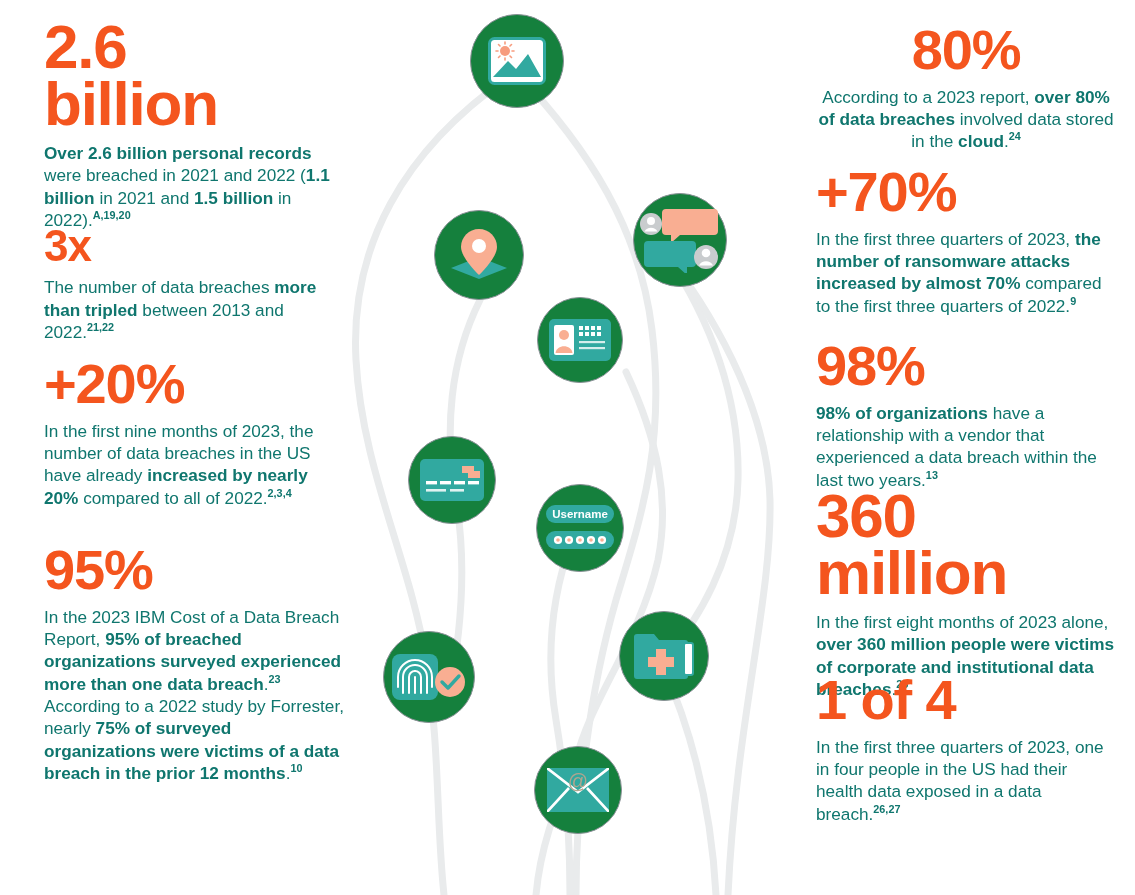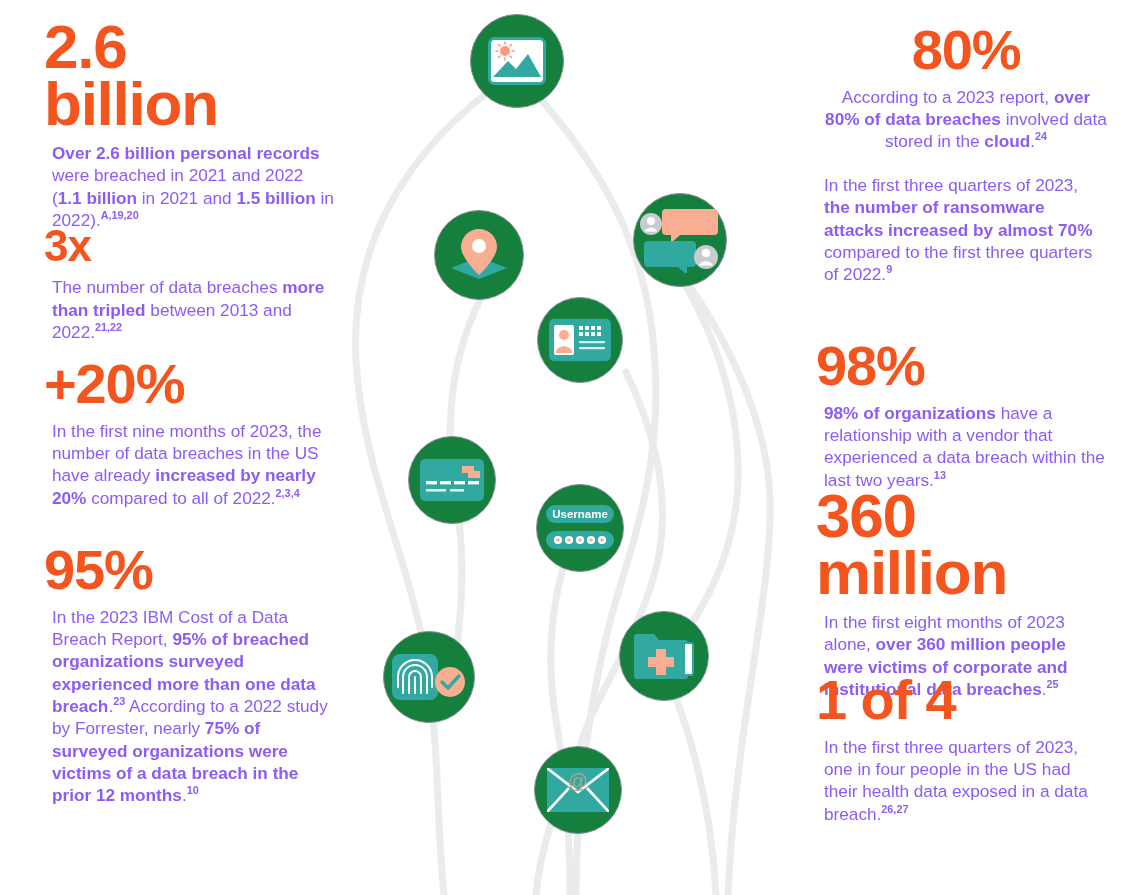--- a/index.html
+++ b/index.html
@@ -27,22 +27,22 @@
     letter-spacing:-0.02em;
     margin:0 0 10px 0;
     white-space:pre-line;
   }
   .sz-xl{font-size:62px;}
   .sz-lg{font-size:56px;}
   .sz-md{font-size:44px;}
   .body-text{
     font-size:17.2px;
     line-height:1.30;
-    color:#8b5cf6;
-    margin:8px;
+    color:#0f766e;
+    margin:0;
   }
   .body-text b{font-weight:bold;}
   sup{font-size:0.63em;font-weight:bold;vertical-align:super;line-height:0;}
 
   
   .b{position:absolute;width:300px;}
 
   
   .node{
     position:absolute;
@@ -99,20 +99,21 @@
   </div>
 
   <div class="col col-right">
 
     <div class="b" style="top:24px;text-align:center;">
       <div class="stat-number sz-lg">80%</div>
       <p class="body-text">According to a 2023 report, <b>over 80% of data breaches</b> involved data stored in the <b>cloud</b>.<sup>24</sup></p>
     </div>
 
     <div class="b" style="top:166px;">
+      <div class="stat-number sz-lg">+70%</div>
       <p class="body-text">In the first three quarters of 2023, <b>the number of ransomware attacks increased by almost 70%</b> compared to the first three quarters of 2022.<sup>9</sup></p>
     </div>
 
     <div class="b" style="top:340px;">
       <div class="stat-number sz-lg">98%</div>
       <p class="body-text"><b>98% of organizations</b> have a relationship with a vendor that experienced a data breach within the last two years.<sup>13</sup></p>
     </div>
 
     <div class="b" style="top:487px;">
       <div class="stat-number sz-xl">360

